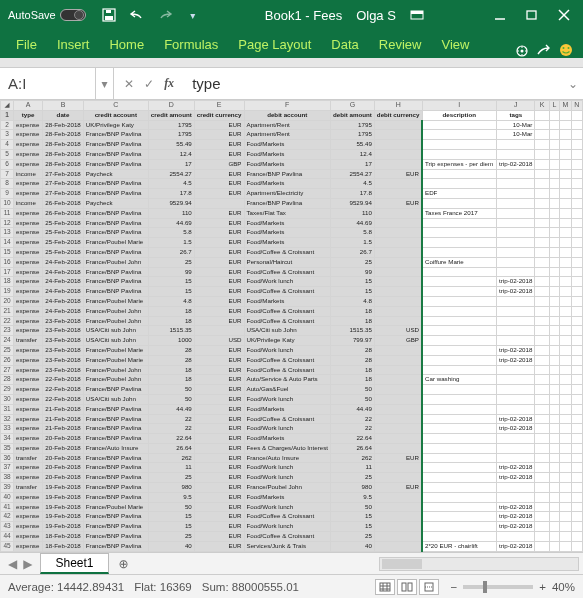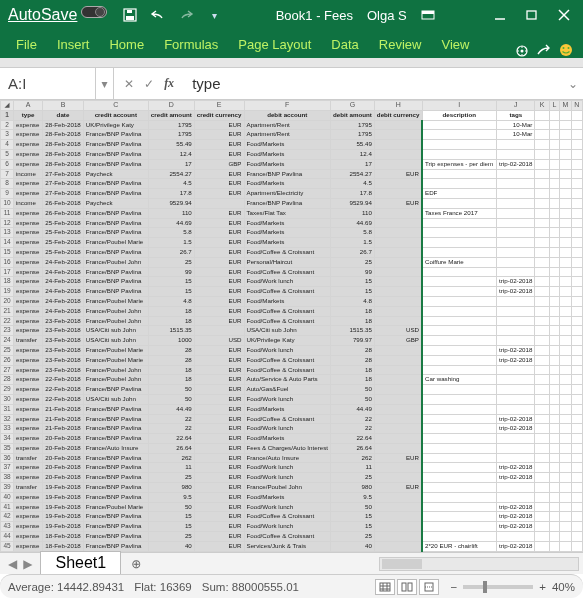--- a/index.html
+++ b/index.html
@@ -1,20 +1,20 @@
 <!DOCTYPE html>
 <html><head>
 <meta charset="utf-8">
 <style>
   * { margin: 0; padding: 0; box-sizing: border-box; }
   body { font-family: "Segoe UI", Arial, sans-serif; font-size: 12px; background: #fff; width: 583px; height: 598px; overflow: hidden; position: relative; }
 
   
   .titlebar { background: #0f7241; height: 30px; display: flex; align-items: center; color: #fff; }
-  .autosave { display: flex; gap: 4px; padding: 0 8px; font-size: 16px; text-decoration: underline; }
+  .autosave { display: flex; gap: 4px; padding: 0 8px; font-size: 11px; }
   .autosave .switch { width: 26px; height: 12px; border: 1px solid #aaa; border-radius: 6px; background: #333; position: relative; }
   .autosave .switch::after { content: ""; position: absolute; right: 1px; top: 0px; width: 8px; height: 8px; border: 1px solid #888; border-radius: 50%; background: #444; }
   .qat { display: flex; align-items: center; gap: 10px; padding: 0 6px; }
   .qat .ic, .wincontrols .ic { width: 18px; height: 18px; display: flex; align-items: center; justify-content: center; }
   .title-center { flex: 1; text-align: center; display: flex; gap: 14px; align-items: center; justify-content: center; font-size: 13px; }
   .wincontrols { display: flex; align-items: center; gap: 14px; padding: 0 10px; }
 
   
   .ribbon { background: #0f7241; height: 28px; display: flex; align-items: flex-end; color: #bef264; padding: 0 6px; gap: 0; }
   .ribbon .tab { padding: 6px 10px; font-size: 13px; cursor: pointer; }
@@ -50,28 +50,28 @@
   .c-E { width: 26px; } .c-F { width: 84px; } .c-G { width: 28px; } .c-H { width: 26px; }
   .c-I { width: 80px; } .c-J { width: 32px; } .c-K { width: 45px; } .c-L { width: 18px; }
   .c-M { width: 18px; } .c-N { width: 18px; }
 
   
   .sel-border-r { border-right: 2px solid #1a7a43 !important; }
 
   
   .sheettabs { position: absolute; bottom: 24px; left: 0; right: 0; height: 22px; background: #f3f3f3; border-top: 1px solid #ccc; display: flex; align-items: center; font-size: 12px; }
   .sheettabs .nav { display: flex; gap: 6px; padding: 0 8px; color: #888; }
-  .sheettabs .tab { background: #fff; border: 1px solid #bbb; border-bottom: 2px solid #0f7241; padding: 2px 14px; font-size: 16px; }
+  .sheettabs .tab { background: #fff; border: 1px solid #bbb; border-bottom: 2px solid #0f7241; padding: 2px 14px; font-size: 12px; }
   .sheettabs .plus { padding: 0 10px; color: #666; }
   .sheettabs .divider { flex:1; }
   .sheettabs .scroll-track { width: 200px; height: 14px; background: #e8e8e8; border: 1px solid #ccc; margin-right: 4px; position: relative; }
   .sheettabs .scroll-track::after { content:""; position:absolute; left:2px; top:1px; width:40px; height:10px; background:#cfcfcf; }
 
   
-  .statusbar { position: absolute; bottom: 0; left: 0; right: 0; height: 24px; background: #f3f3f3; border-top: 1px solid #ccc; display: flex; align-items: center; font-size: 11.5px; color: #555; padding: 0 8px; gap: 12px; border-radius: 12px; }
+  .statusbar { position: absolute; bottom: 0; left: 0; right: 0; height: 24px; background: #f3f3f3; border-top: 1px solid #ccc; display: flex; align-items: center; font-size: 11.5px; color: #555; padding: 0 8px; gap: 12px; }
   .statusbar .aggs { flex: 1; display: flex; gap: 10px; }
   .statusbar .viewbtns { display: flex; gap: 2px; }
   .statusbar .viewbtns .vb { width: 20px; height: 16px; border: 1px solid #bbb; display:flex; align-items:center; justify-content:center; background:#fff; }
   .statusbar .zoom { display: flex; align-items: center; gap: 6px; }
   .statusbar .zoom .track { width: 70px; height: 4px; background: #ccc; position: relative; }
   .statusbar .zoom .track::after { content:""; position:absolute; left: 20px; top:-4px; width: 4px; height: 12px; background:#888; }
 
   svg { display: block; }
 </style>
 </head>

